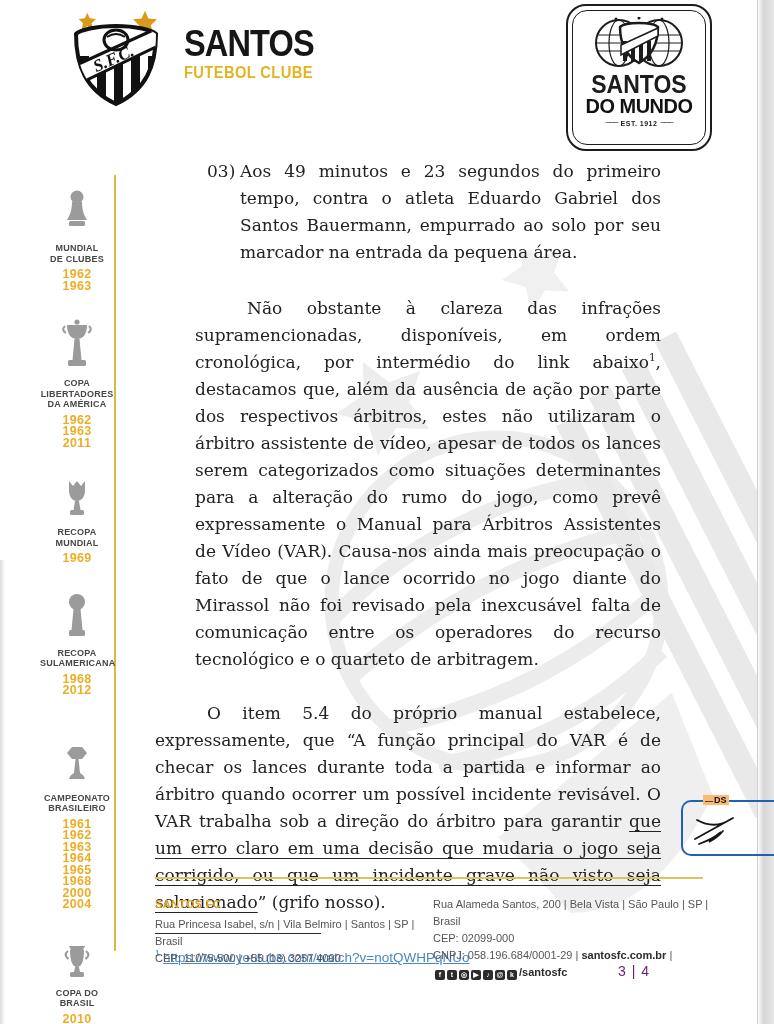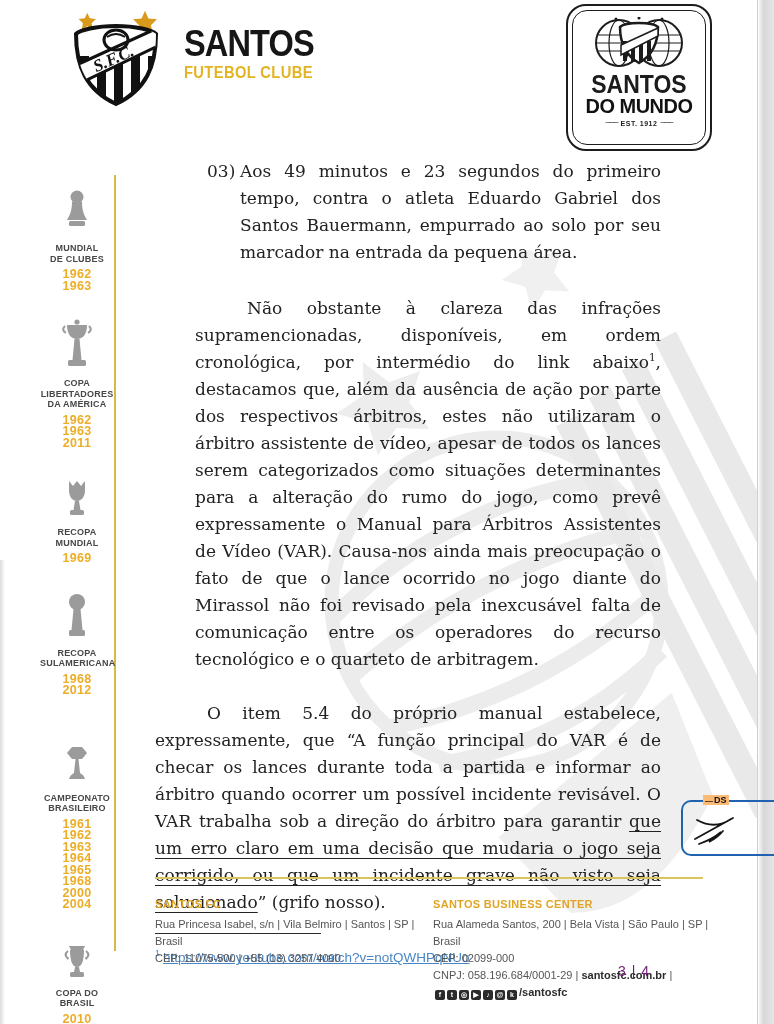--- a/index.html
+++ b/index.html
@@ -309,21 +309,20 @@
 
   <div class="footer-line"></div>
 
   <div class="footer-col left">
     <div class="footer-title">SANTOS FC</div>
     <div>Rua Princesa Isabel, s/n | Vila Belmiro | Santos | SP | Brasil</div>
     <div>CEP: 11075-500 | +55 (13) 3257 4000</div>
   </div>
 
   <div class="footer-col right">
-    <div class="footer-title">SANTOS BUSINESS CENTER</div>
     <div>Rua Alameda Santos, 200 | Bela Vista | São Paulo | SP | Brasil</div>
     <div>CEP: 02099-000</div>
     <div>
       <span>CNPJ: 058.196.684/0001-29 | </span><span class="footer-bold">santosfc.com.br</span><span> | </span><span class="soc-wrap">
           <span class="soc">f</span>
           <span class="soc">t</span>
           <span class="soc">◎</span>
           <span class="soc">▶</span>
           <span class="soc">♪</span>
           <span class="soc">@</span>

